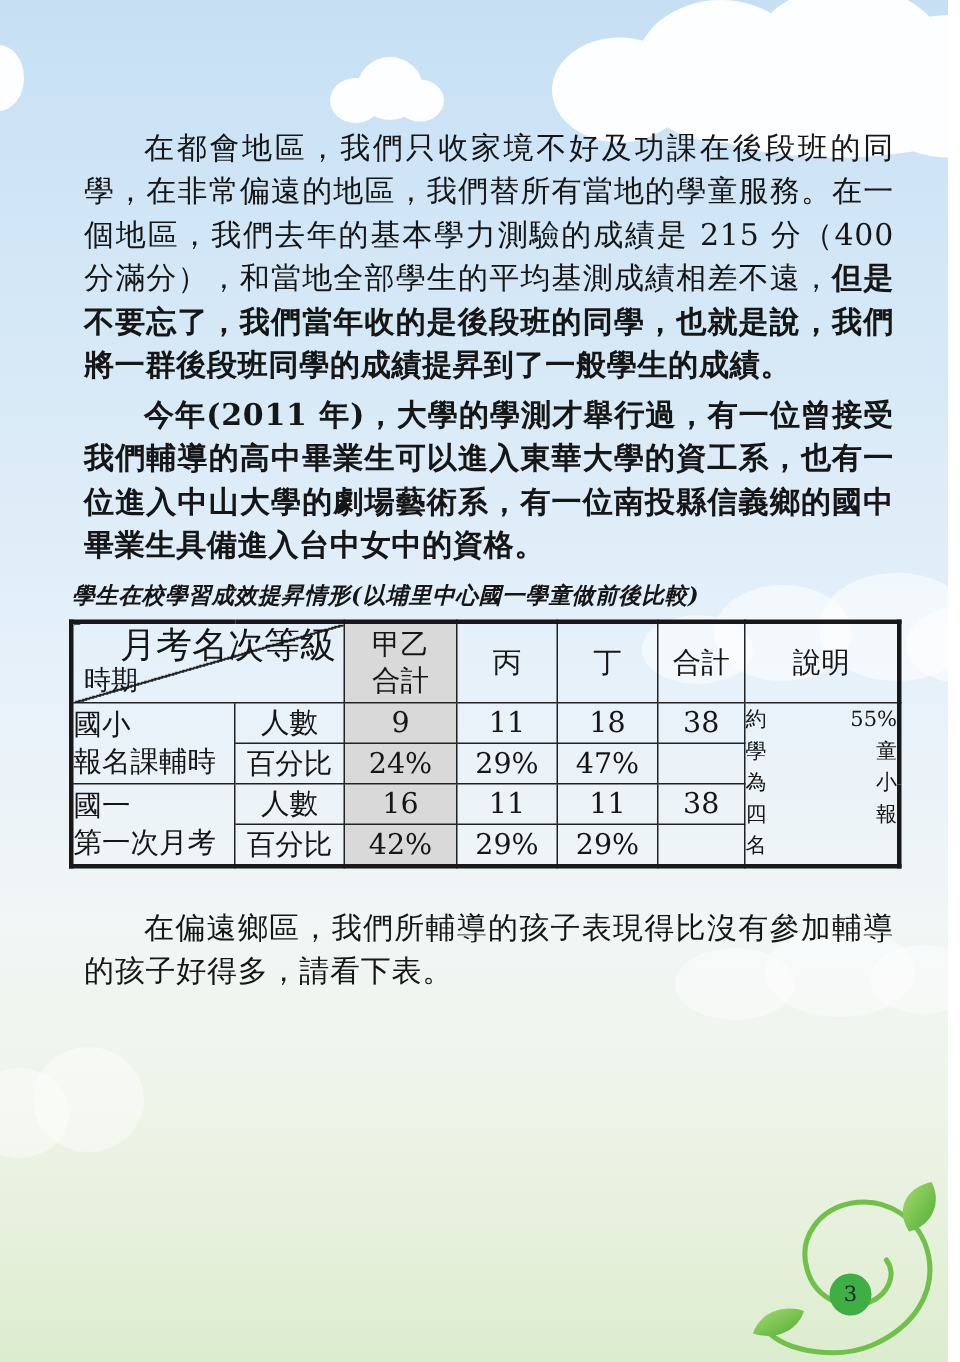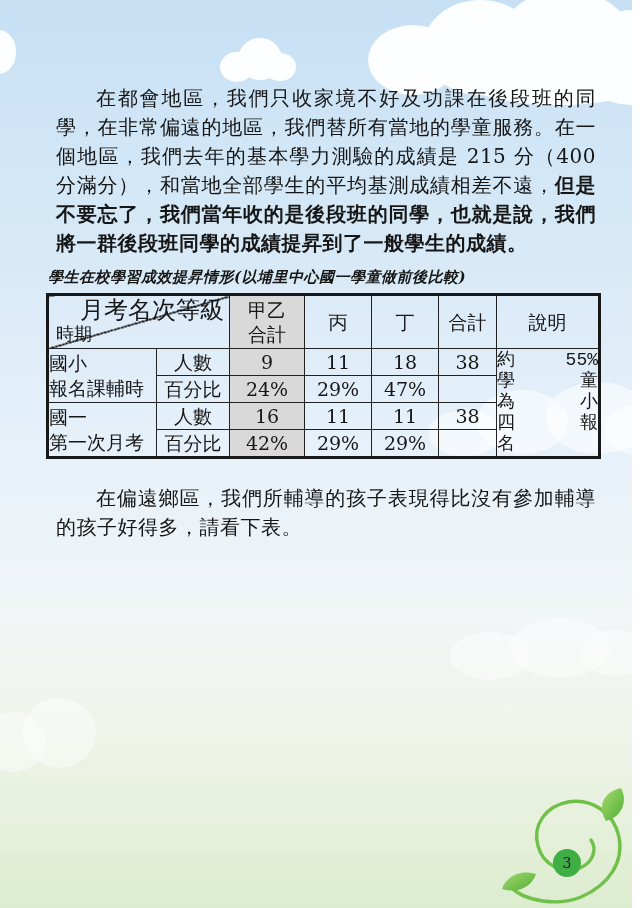--- a/index.html
+++ b/index.html
@@ -33,21 +33,21 @@
   .diag-cell{position:relative;
      background:linear-gradient(to bottom right,
         transparent calc(50% - 0.8px),#222 calc(50% - 0.8px),
         #222 calc(50% + 0.8px),transparent calc(50% + 0.8px));}
   .diag-top{position:absolute;top:2px;right:5px;font-size:24px;}
   .diag-bottom{position:absolute;bottom:2px;left:7px;font-size:18px;}
   td.ablines .tline{line-height:24px;}
   td.period .tline{line-height:25px;text-align:left;}
   td.note-cell{vertical-align:middle;padding:2px 8px 2px 9px;}
   td.note-cell .tline{text-align:justify;text-align-last:justify;line-height:21px;
-                      font-size:18px;font-family:Liberation Mono, monospace;}
+                      font-size:14px;}
   td.note-cell .tline:last-child{text-align-last:left;}
   
   .leaf-spiral{position:absolute;left:495px;top:788px;width:145px;height:118px;}
   .page-num{position:absolute;left:553px;top:849px;width:28px;height:28px;
             border-radius:50%;background:#3fae43;color:#10232e;font-size:14px;
             line-height:28px;text-align:center;}
 </style>
 </head>
 <body>
 
@@ -81,20 +81,21 @@
   </div>
   <div class="cloud vfaint" style="left:-20px;top:690px;width:120px;height:85px;">
     <span style="left:0;top:22px;width:66px;height:60px;"></span>
     <span style="left:42px;top:8px;width:74px;height:70px;"></span>
   </div>
 
   <div class="content">
 
     <p class="para"><span>在都會地區，我們只收家境不好及功課在後段班的同學，在非常偏遠的地區，我們替所有當地的學童服務。在一個地區，我們去年的基本學力測驗的成績是 215 分（400 分滿分），和當地全部學生的平均基測成績相差不遠，</span><b>但是不要忘了，我們當年收的是後段班的同學，也就是說，我們將一群後段班同學的成績提昇到了一般學生的成績。</b></p>
 
+    <p class="para bold" style="margin-top:4px;">今年(2011 年)，大學的學測才舉行過，有一位曾接受我們輔導的高中畢業生可以進入東華大學的資工系，也有一位進入中山大學的劇場藝術系，有一位南投縣信義鄉的國中畢業生具備進入台中女中的資格。</p>
 
 
     <div class="table-title">學生在校學習成效提昇情形(以埔里中心國一學童做前後比較)</div>
 
     <table class="results">
       <colgroup>
         <col style="width:109px">
           <col style="width:73px">
           <col style="width:75px">
         <col style="width:67px">

